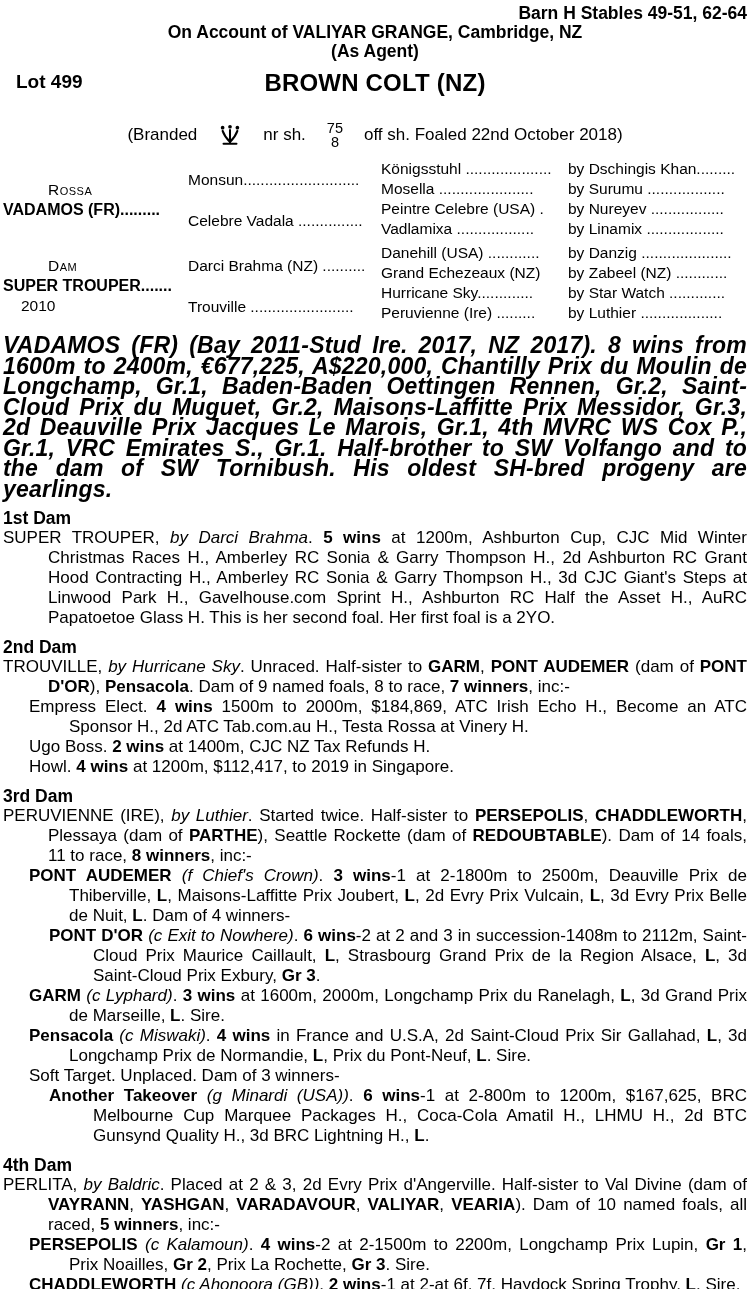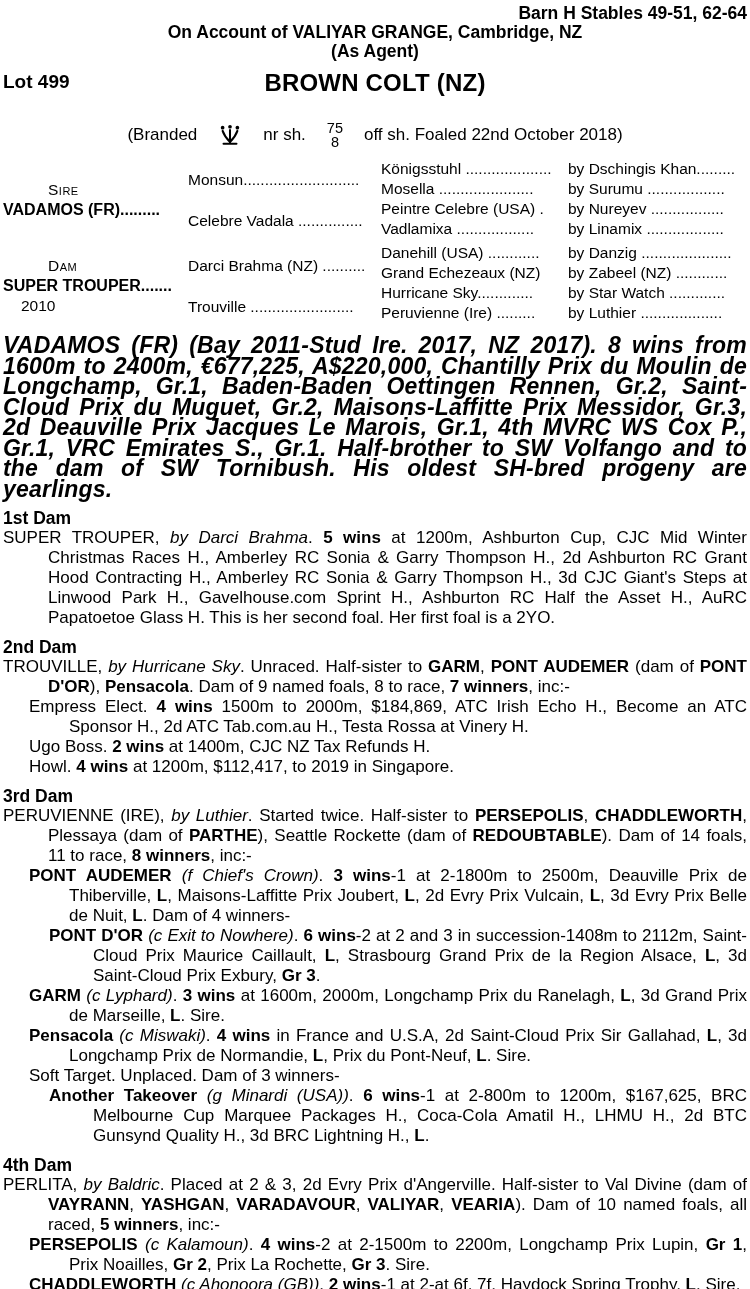--- a/index.html
+++ b/index.html
@@ -8,21 +8,21 @@
     padding:4px 3px 6px 3px;background:#fff;color:#000;
     font-family:"Liberation Sans","DejaVu Sans",sans-serif;
     font-size:17px;line-height:20px;
   }
   .b{font-weight:bold;}
   .i{font-style:italic;}
   .hdr-barn{text-align:right;font-weight:bold;font-size:17.5px;line-height:19px;}
   .hdr-account{text-align:center;font-weight:bold;font-size:17.5px;line-height:19px;}
   .hdr-agent{text-align:center;font-weight:bold;font-size:17.5px;line-height:19px;}
   .lot-row{position:relative;margin-top:8px;height:28px;}
-  .lot{position:absolute;left:0;top:3px;font-weight:bold;font-size:19px;}
+  .lot{position:absolute;left:13px;top:3px;font-weight:bold;font-size:19px;}
   .colt-title{text-align:center;font-weight:bold;font-size:24px;line-height:28px;letter-spacing:0.2px;}
   .branded-row{
     display:flex;justify-content:center;align-items:center;gap:21px;
     margin-top:20px;height:36px;font-size:17px;
   }
   .brand-mark svg{display:block;}
   .brand-fraction{display:inline-block;text-align:center;font-size:14.5px;line-height:14px;}
   
   .ped{display:flex;margin-top:6px;font-size:15.5px;line-height:20px;}
   .ped-col1{width:185px;display:flex;flex-direction:column;flex-shrink:0;}
@@ -87,21 +87,21 @@
     <span class="brand-fraction">
       <div>75</div>
       <div>8</div>
     </span>
     <span>off sh. Foaled 22nd October 2018)</span>
   </div>
 
   <div class="ped">
     <div class="ped-col1">
       <div class="ped-group">
-        <div class="ped-label">Sire</div>
+        <div class="ped-label">Rossa</div>
         <div class="ped-sirename">VADAMOS (FR).........</div>
       </div>
       <div class="ped-group dam-group">
         <div class="ped-label">Dam</div>
         <div class="ped-sirename">SUPER TROUPER.......</div>
         <div class="ped-year">2010</div>
       </div>
     </div>
     <div class="ped-col2" id="ped-col2">
         <div class="ped-c2-cell">Monsun...........................</div>

